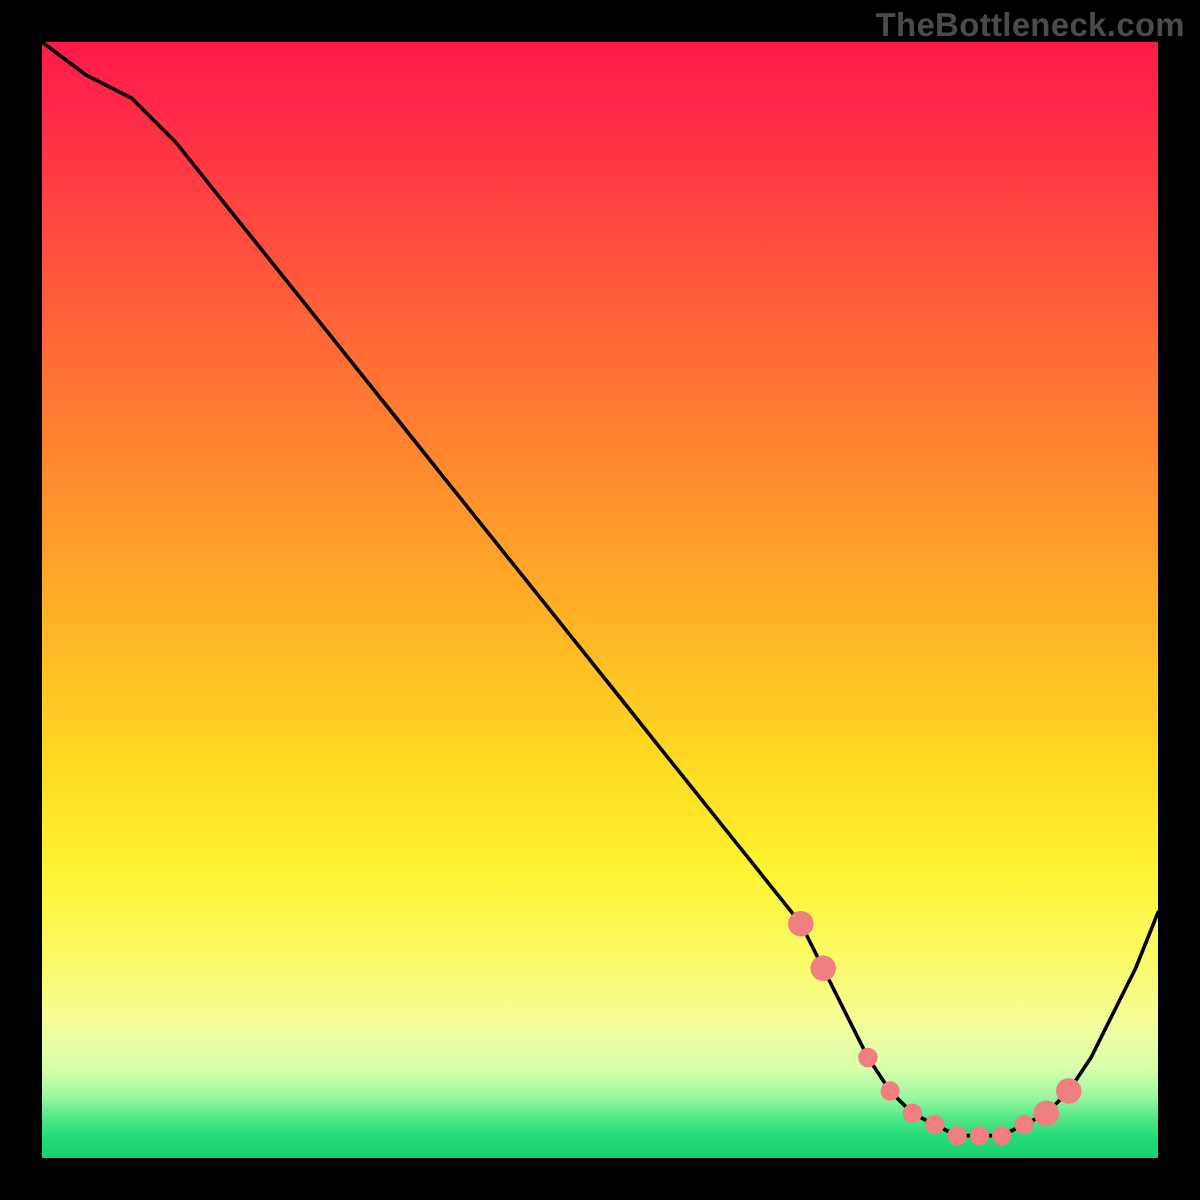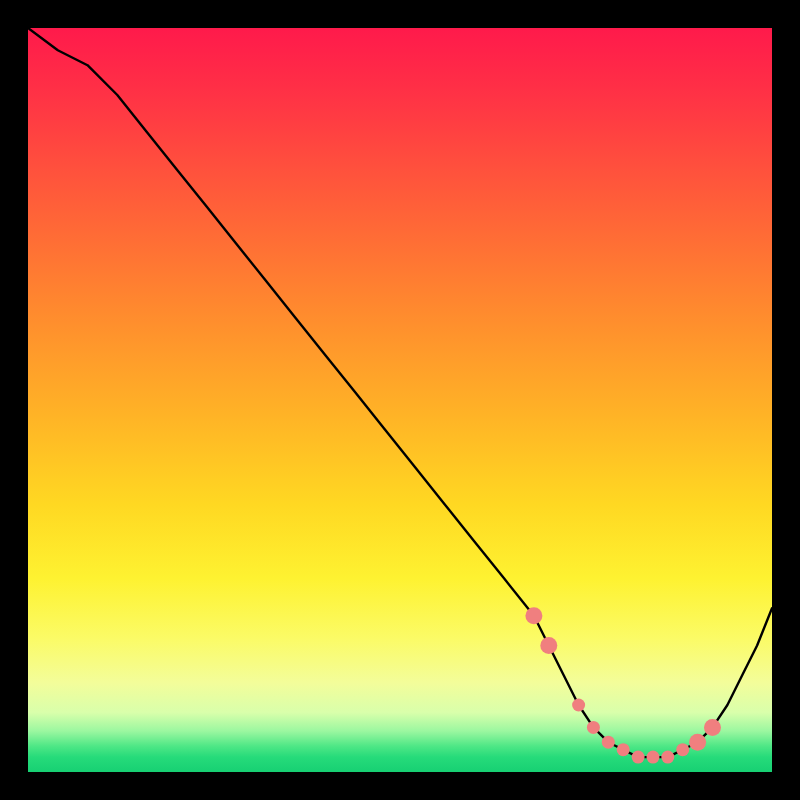--- a/index.html
+++ b/index.html
@@ -73,20 +73,21 @@
   .dot {
     fill: #f07f7f;
     stroke: none;
   }
 </style>
 </head>
 <body>
 
 <div class="frame">
 
+  <div class="watermark">TheBottleneck.com</div>
 
   <div class="plot-area">
 
     <div class="gradient"></div>
 
     <svg class="curve-svg" viewBox="0 0 744 744" preserveAspectRatio="none">
       <path class="curve-path" d="M0.0 0.0 L29.8 22.3 L59.5 37.2 L89.3 67.0 L119.0 104.2 L148.8 141.4 L178.6 178.6 L208.3 215.8 L238.1 253.0 L267.8 290.2 L297.6 327.4 L327.4 364.6 L357.1 401.8 L386.9 439.0 L416.6 476.2 L446.4 513.4 L476.2 550.6 L505.9 587.8 L520.8 617.5 L535.7 647.3 L550.6 677.0 L565.4 699.4 L580.3 714.2 L595.2 721.7 L610.1 729.1 L625.0 729.1 L639.8 729.1 L654.7 721.7 L669.6 714.2 L684.5 699.4 L699.4 677.0 L714.2 647.3 L729.1 617.5 L744.0 580.3"></path>
     </svg>
 
     <svg class="dots-svg" viewBox="0 0 744 744" preserveAspectRatio="none">

